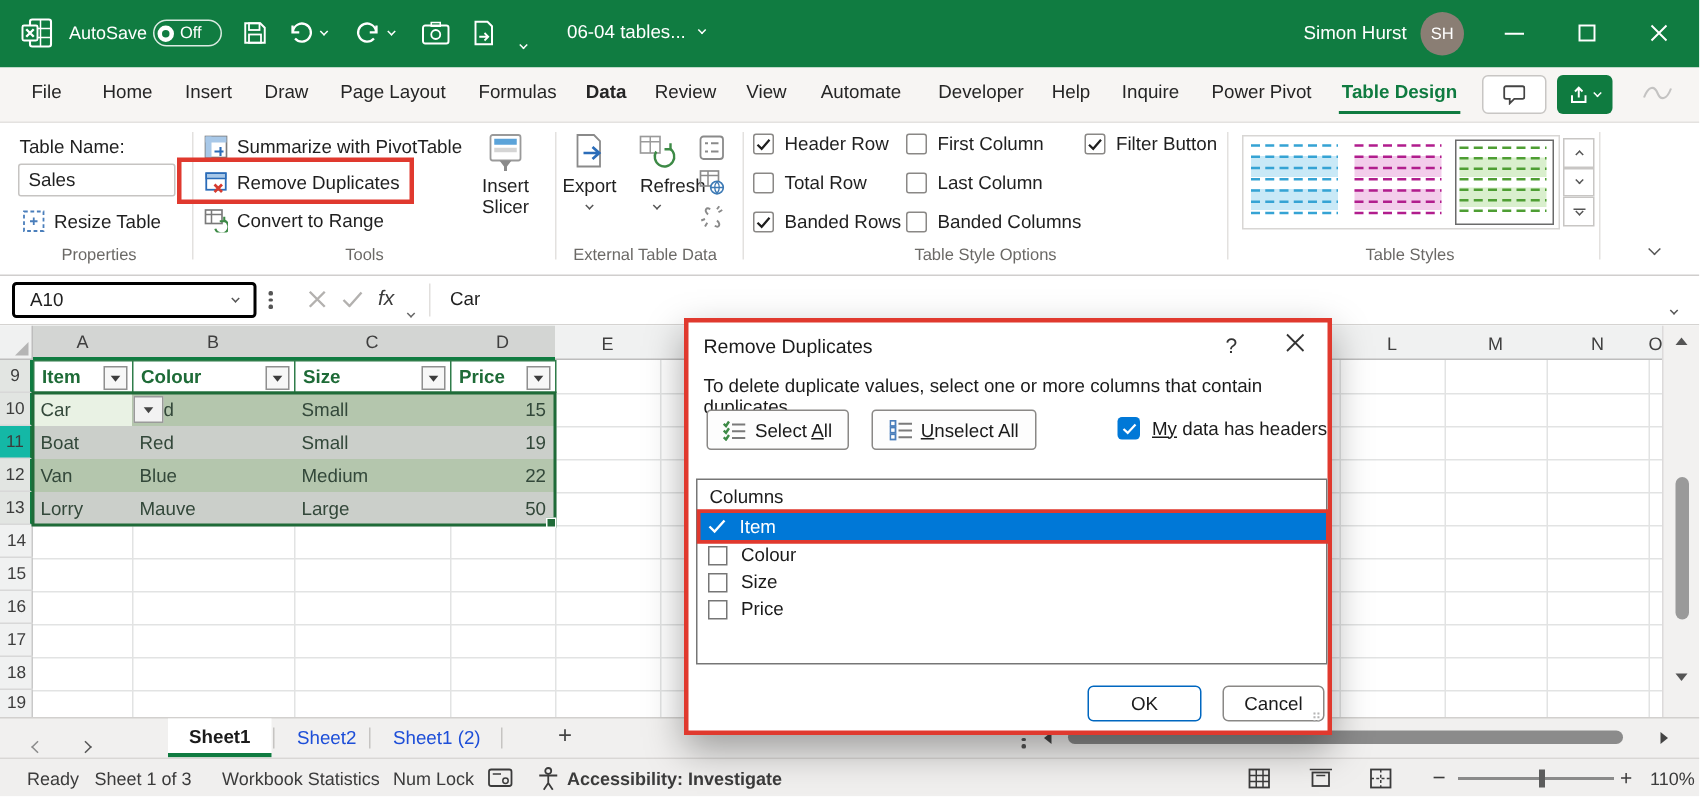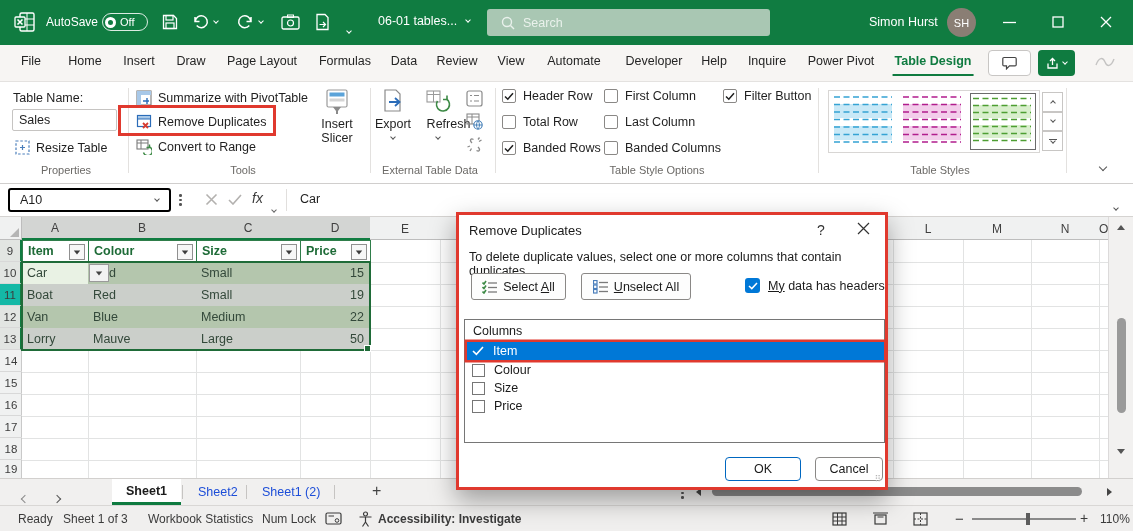--- a/index.html
+++ b/index.html
@@ -114,30 +114,23 @@
         </svg>
     </span>
     <span class="a" style="left:314px;top:13px;">
       <svg width="17" height="18" viewBox="0 0 17 18">
           <path d="M3 1.5 h8 l3 3 v12 h-11 z" fill="none" stroke="#fff" stroke-width="1.3"></path>
           <path d="M5.5 11.5 h6 M9 9 l2.5 2.5 L9 14" fill="none" stroke="#fff" stroke-width="1.2"></path>
         </svg>
     </span>
     <span class="a" style="left:347px;top:19px;color:#fff;"><span class="chev sm"></span></span>
     <span class="a flex" style="left:378px;top:14px;gap:9px;color:#fff;">
-      <span class="tb-txt" style="font-size:12.5px;">06-01 tables...</span>
+      <span class="tb-txt" style="font-size:12.5px;">06-04 tables...</span>
       <span class="chev sm"></span>
     </span>
-    <div class="a searchbox" style="left:487px;top:9px;width:283px;height:27px;">
-      <svg width="14" height="14" viewBox="0 0 14 14">
-          <circle cx="6" cy="6" r="4.5" fill="none" stroke="#e9f1ec" stroke-width="1.4"></circle>
-          <line x1="9.5" y1="9.5" x2="13" y2="13" stroke="#e9f1ec" stroke-width="1.4"></line>
-        </svg>
-      <span>Search</span>
-    </div>
     <span class="a tb-txt" style="left:869px;top:15px;font-size:12.5px;">Simon Hurst</span>
     <span class="a avatar" style="left:947px;top:8px;">
         <span>SH</span>
       </span>
     <span class="a" style="left:1003px;top:21px;">
         <svg width="13" height="3" viewBox="0 0 13 3">
           <line x1="0" y1="1.5" x2="13" y2="1.5" stroke="#fff" stroke-width="1.3"></line>
         </svg>
       </span>
     <span class="a" style="left:1052px;top:16px;">
@@ -152,21 +145,21 @@
       </span>
   </div>
 
   <div class="a tabrow">
     <span class="rtab" style="left:31px;">File</span>
     <span class="rtab" style="left:85px;">Home</span>
     <span class="rtab" style="left:139px;">Insert</span>
     <span class="rtab" style="left:191px;">Draw</span>
     <span class="rtab" style="left:262px;">Page Layout</span>
     <span class="rtab" style="left:345px;">Formulas</span>
-    <span class="rtab" style="left:404px;">Data</span>
+    <span class="rtab" style="left:404px;font-weight:bold;">Data</span>
     <span class="rtab" style="left:457px;">Review</span>
     <span class="rtab" style="left:511px;">View</span>
     <span class="rtab" style="left:574px;">Automate</span>
     <span class="rtab" style="left:654px;">Developer</span>
     <span class="rtab" style="left:714px;">Help</span>
     <span class="rtab" style="left:767px;">Inquire</span>
     <span class="rtab" style="left:841px;">Power Pivot</span>
     <span class="rtab active" style="left:933px;">Table Design</span>
     <span class="a" style="left:988px;top:5px;width:43px;height:26px;border:1px solid #c8c6c4;border-radius:4px;background:#fff;display:flex;align-items:center;justify-content:center;">
       <svg width="15" height="14" viewBox="0 0 15 14">

